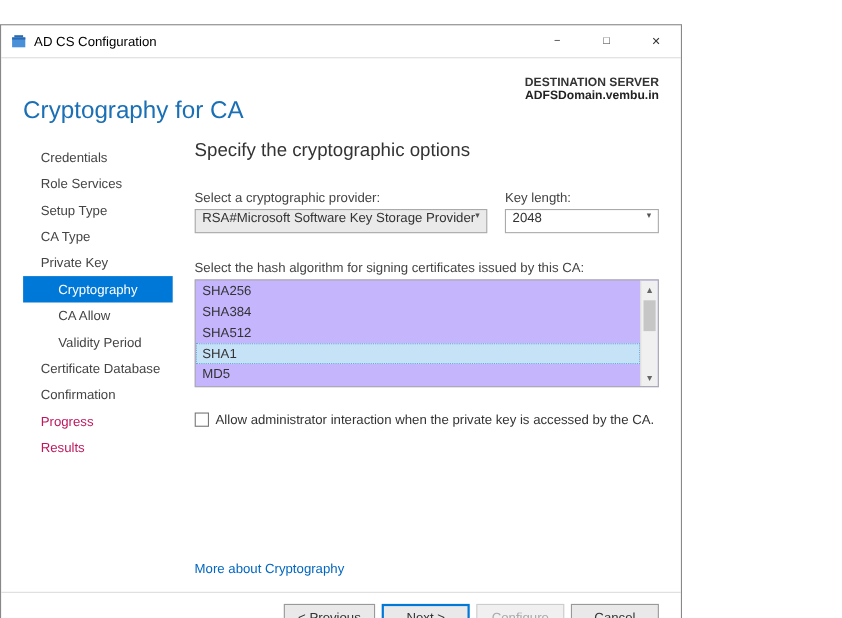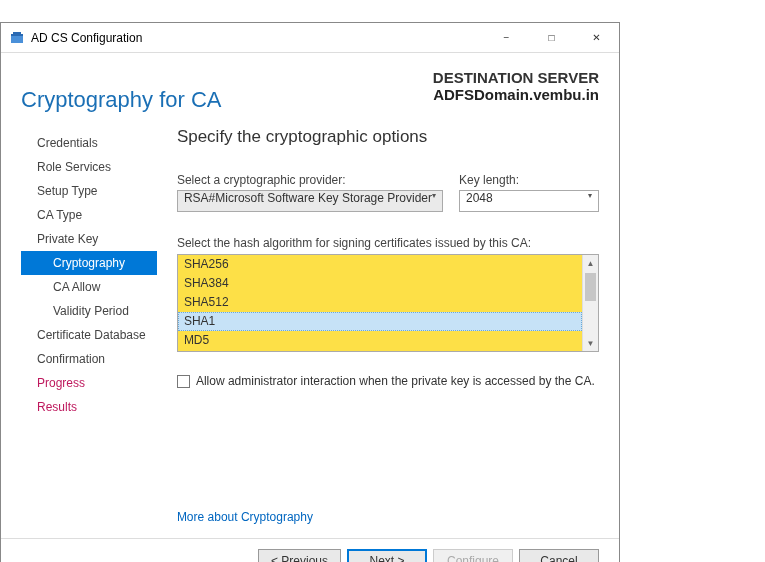--- a/index.html
+++ b/index.html
@@ -49,21 +49,21 @@
   }
   .page-heading {
     font-size: 22px;
     font-weight: 300;
     color: #1a6fb5;
     flex: 1;
     padding-top: 22px;
   }
   .dest {
     text-align: right;
-    font-size: 15px;
+    font-size: 11px;
     color: #333;
     padding-top: 4px;
   }
   .dest .dlabel { font-weight: 700; }
   .dest .dval { font-weight: 600; color: #222; }
   .body {
     display: flex;
     flex: 1;
     padding: 6px 20px 10px 20px;
     min-height: 0;
@@ -117,21 +117,21 @@
   }
   .select .val { flex: 1; white-space: nowrap; overflow: hidden; text-overflow: ellipsis; }
   .select .chev { font-size: 8px; color: #555; }
   .section-label { font-size: 12px; color: #444; margin-top: 18px; margin-bottom: 4px; }
   .listbox {
     border: 1px solid #aaa;
     height: 98px;
     position: relative;
     overflow: hidden;
     font-size: 12px;
-    background: #fde047;
+    background: #c4b5fd;
   }
   .listbox .items {
     position: absolute;
     left: 0; top: 0; right: 16px; bottom: 0;
     overflow: hidden;
   }
   .listbox .item {
     padding: 1px 6px;
     line-height: 17px;
     color: #333;

